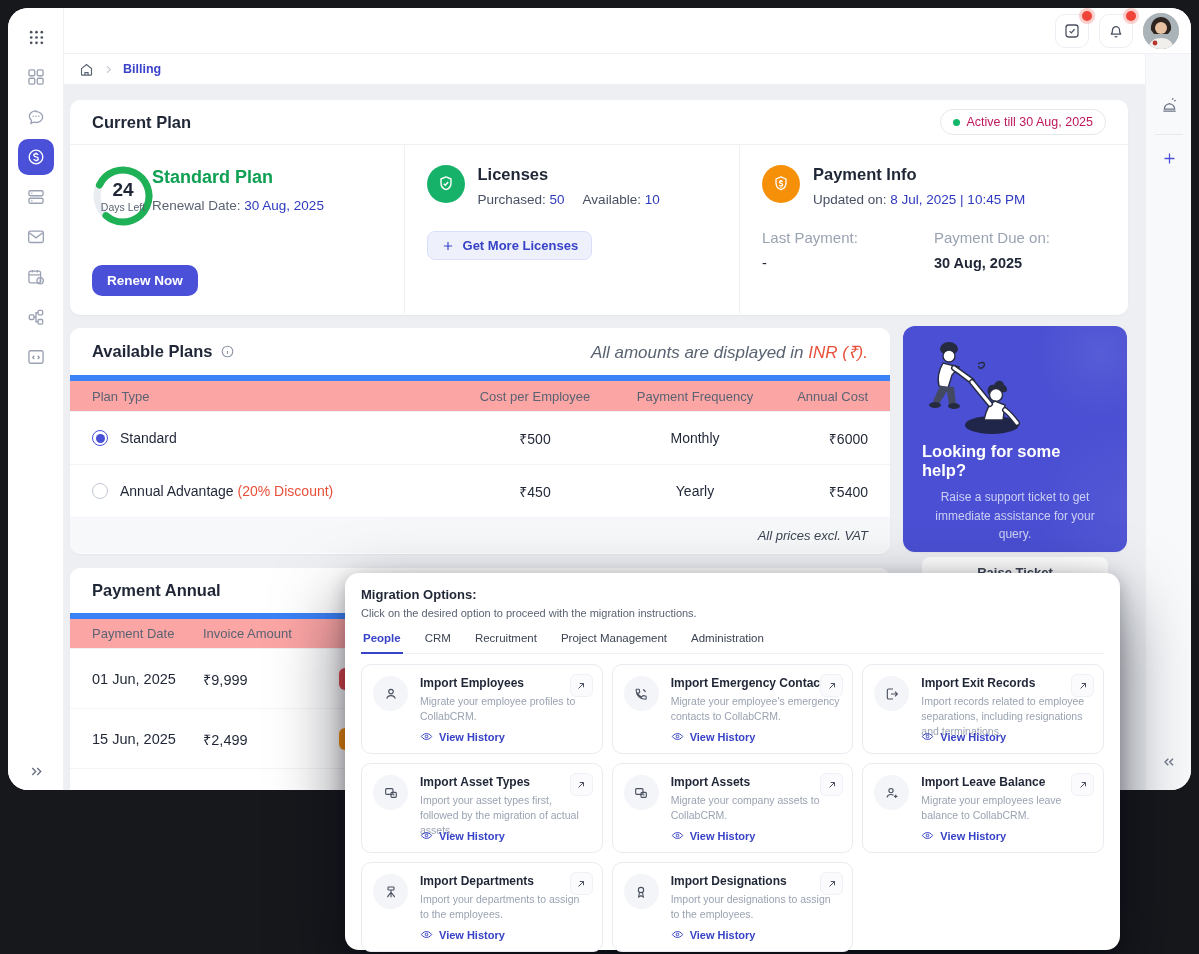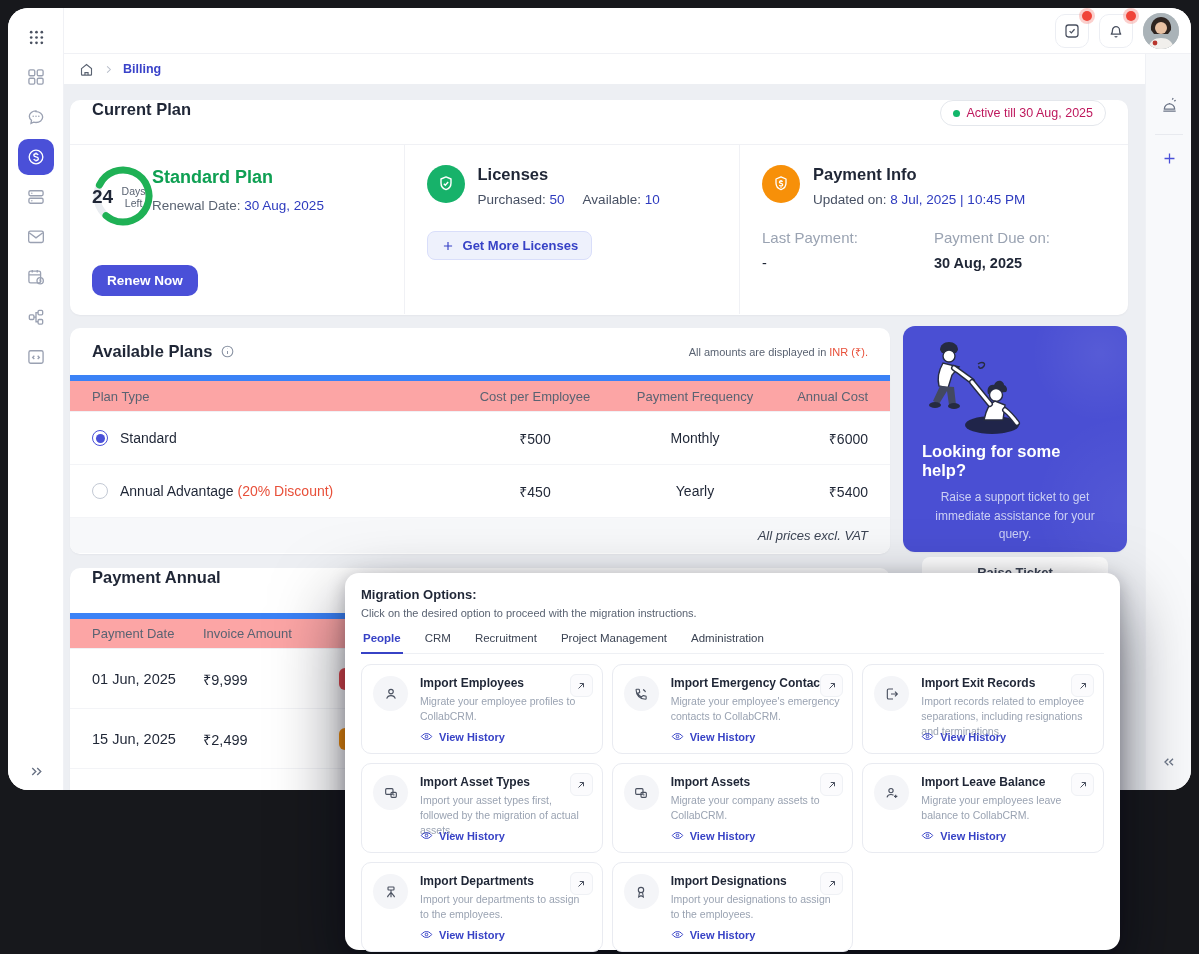--- a/index.html
+++ b/index.html
@@ -49,31 +49,31 @@
   .rr-div { position:absolute; top:80px; left:9px; width:28px; height:1px; background:#e8eaef; }
   .rr-plus { position:absolute; top:86px; left:0; color:#4a50d8; }
   .rr-collapse { position:absolute; bottom:10px; left:0; }
 
   
   .content { position:absolute; left:56px; right:46px; top:76px; bottom:0; background:#edeff3; }
   .card { position:absolute; background:#fff; border-radius:10px; box-shadow:0 1px 2px rgba(20,25,40,.04); }
 
   
   .cp { left:6px; top:16px; width:1058px; height:215px; }
-  .card-head { height:45px; display:flex; align-items:flex-start; justify-content:space-between; padding:0 22px; border-bottom:1px solid #f0f1f5; }
+  .card-head { height:45px; display:flex; align-items:center; justify-content:space-between; padding:0 22px; border-bottom:1px solid #f0f1f5; }
   .card-title { font-size:16.5px; font-weight:bold; color:#1f2636; }
   .pill { display:flex; align-items:center; gap:7px; border:1px solid #e4e7ec; border-radius:999px; padding:5px 12px; font-size:12.5px; color:#be185d; background:#fff; }
   .pill .gdot { width:7px; height:7px; border-radius:50%; background:#12b76a; }
   .cp-body { display:flex; height:169px; }
   .cp-col { position:relative; padding:20px 22px; }
   .cp-col1 { width:352px; border-right:1px solid #f0f1f5; }
   .cp-col2 { width:353px; border-right:1px solid #f0f1f5; }
   .cp-col3 { flex:1; }
   .ring-wrap { position:absolute; left:22px; top:20px; width:62px; height:62px; }
-  .ring-txt { position:absolute; inset:0; display:flex; flex-direction:row; align-items:center; justify-content:center;text-align:center; }
+  .ring-txt { position:absolute; inset:0; display:flex; flex-direction:column; align-items:center; justify-content:center;text-align:center; }
   .ring-num { font-size:19px; font-weight:bold; color:#1f2636; line-height:1; }
   .ring-lbl { font-size:10.5px; color:#5a6372; margin-top:2px; }
   .cp-plan { margin-left:60px; padding-top:2px; }
   .cp-plan-name { font-size:18px; font-weight:bold; color:#0fa053; }
   .cp-renewal { margin-top:10px; font-size:13.5px; color:#5a6372; }
   .cp-renewal b { color:#2e3bbf; font-weight:normal; }
   .btn-primary { position:absolute; left:22px; bottom:18px; background:#4a50d8; color:#fff; border:none; border-radius:10px;
     padding:8px 15px; font-size:13.5px; font-weight:bold; font-family:inherit; cursor:pointer; }
   .sec-head { display:flex; align-items:flex-start; gap:13px; }
   .badge-circ { width:38px; height:38px; border-radius:50%; display:flex; align-items:center; justify-content:center; color:#fff; flex:none; }
@@ -90,21 +90,21 @@
   .pay-cell { width:172px; }
   .pay-lbl { font-size:15px; color:#9aa3b2; }
   .pay-val { margin-top:9px; font-size:14.5px; color:#1f2636; }
   .pay-val.bold { font-weight:bold; }
 
   
   .ap { left:6px; top:244px; width:820px; height:226px; overflow:hidden; }
   .ap-head { height:47px; display:flex; align-items:center; justify-content:space-between; padding:0 22px; }
   .ap-title-wrap { display:flex; align-items:center; gap:8px; }
   .info-ic { color:#8a93a3; cursor:pointer; }
-  .ap-note { font-size:11px; color:#5a6372; }
+  .ap-note { font-size:17px; font-style:italic; color:#5a6372; }
   .ap-note .red { color:#e8503a; }
   .t-row { display:flex; align-items:center; }
   .t-head { height:37px; background:#fca5a5; font-size:13px; color:#5a6372; border-top:6px solid #3b82f6; border-bottom:1px solid #f0f1f5; }
   .c-name { flex:1; padding-left:22px; display:flex; align-items:center; gap:12px; }
   .c-cost { width:150px; text-align:center; }
   .c-freq { width:170px; text-align:center; }
   .c-annual { width:110px; text-align:right; padding-right:22px; }
   .t-body-row { height:53px; font-size:14px; color:#1f2636; border-bottom:1px solid #f3f4f7; cursor:pointer; }
   .radio { width:16px; height:16px; border-radius:50%; border:1.5px solid #c3c9d4; background:#fff; flex:none; position:relative; }
   .radio.checked { border-color:#4a50d8; }

